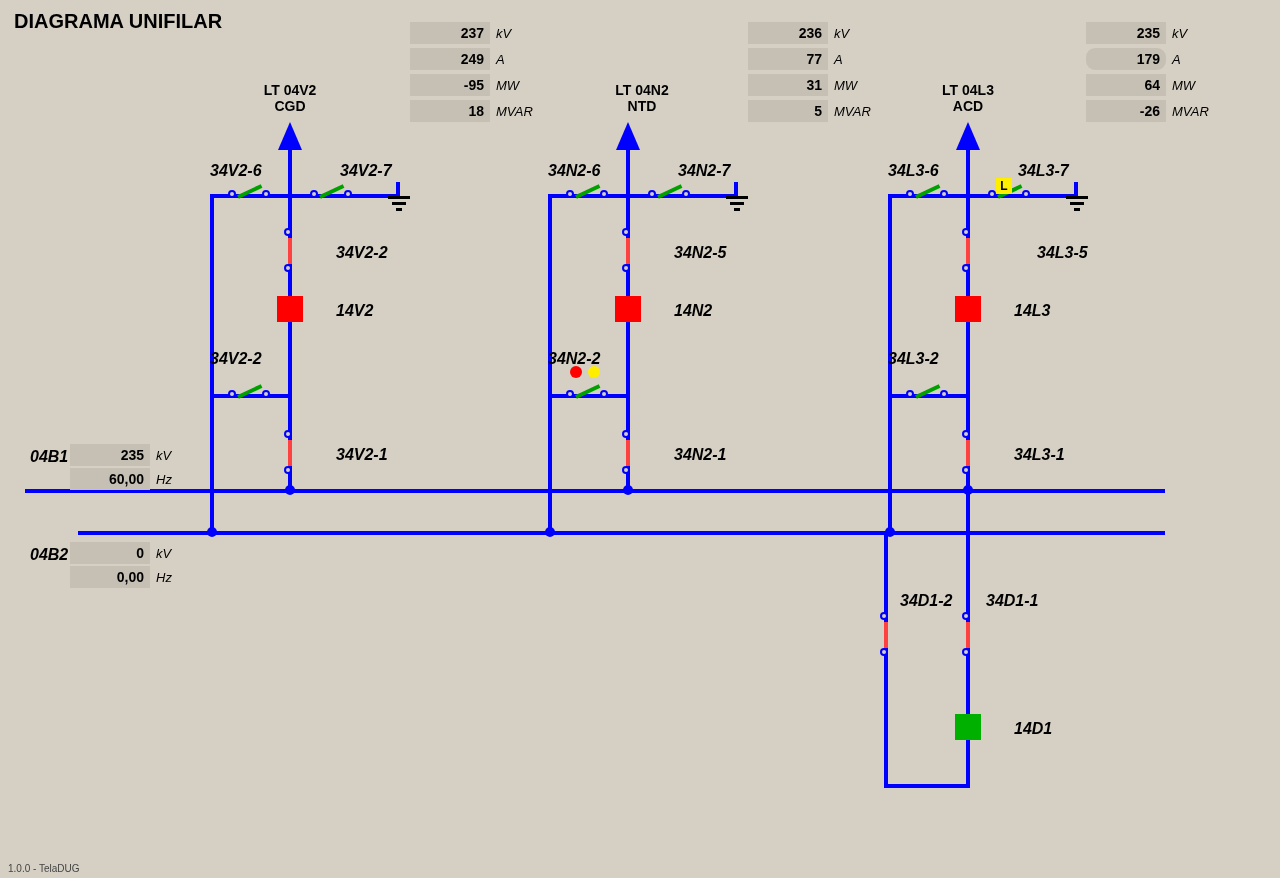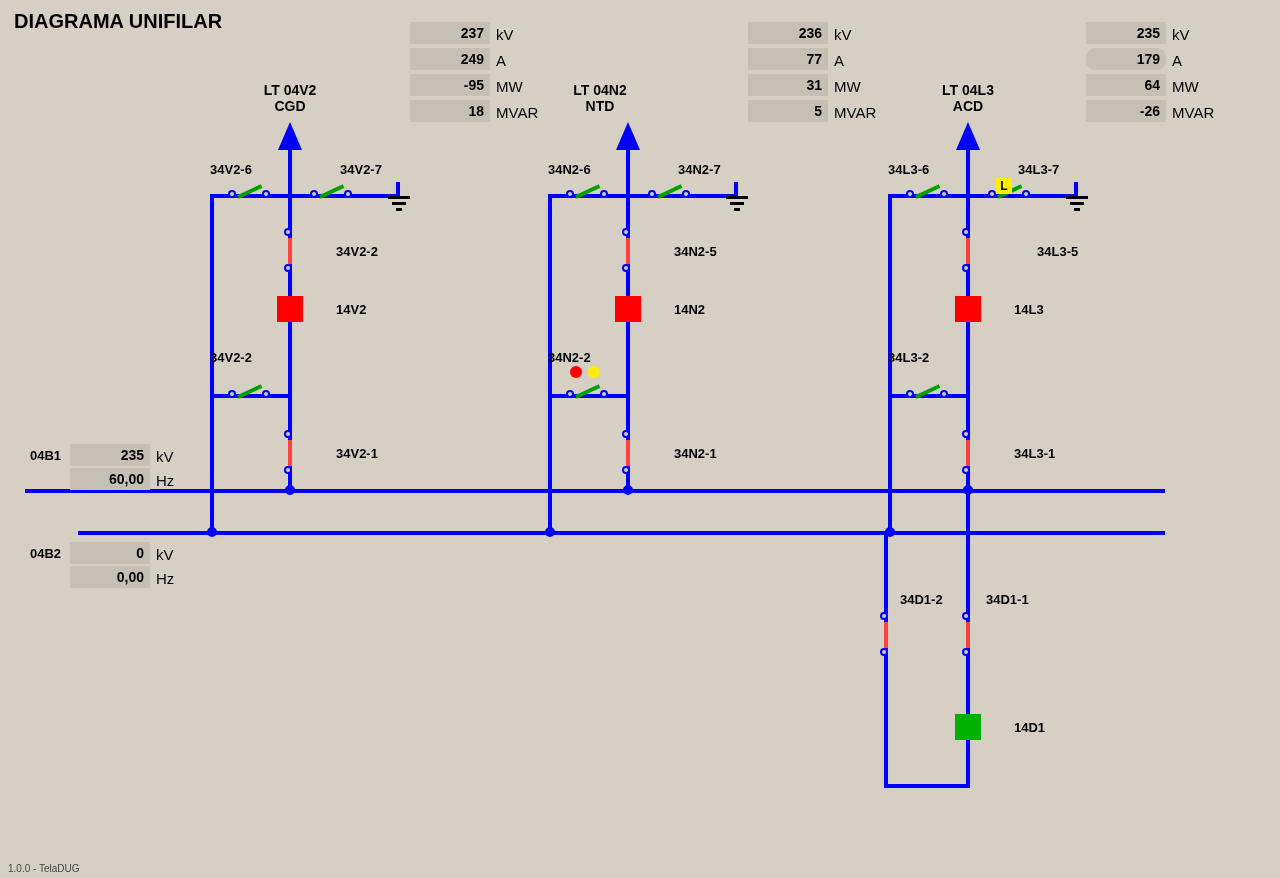--- a/index.html
+++ b/index.html
@@ -30,26 +30,28 @@
     background: #c6c0b4;
     width: 80px;
     height: 22px;
     text-align: right;
     padding: 3px 6px 0 0;
     font-weight: bold;
     font-size: 14px;
   }
   .unit {
     position: absolute;
-    font-size: 15px;
+    font-size: 13px;
+    font-style: italic;
   }
   .lbl {
     position: absolute;
-    font-size: 13px;
-    font-weight: bold;
+    font-size: 16px;
+    font-weight: bold;
+    font-style: italic;
   }
   .lttitle {
     position: absolute;
     font-size: 14px;
     font-weight: bold;
     text-align: center;
     width: 100px;
   }
   
   .hline { position: absolute; background: #0000ff; height: 4px; }
@@ -207,21 +209,21 @@
 <div class="lbl" style="top:446px; left:336px;">34V2-1</div>
 
 <div class="valbox" style="top:22px; left:748px;">236</div>
 <div class="unit" style="top:26px; left:834px;">kV</div>
 <div class="valbox" style="top:48px; left:748px;">77</div>
 <div class="unit" style="top:52px; left:834px;">A</div>
 <div class="valbox" style="top:74px; left:748px;">31</div>
 <div class="unit" style="top:78px; left:834px;">MW</div>
 <div class="valbox" style="top:100px; left:748px;">5</div>
 <div class="unit" style="top:104px; left:834px;">MVAR</div>
-<div class="lttitle" style="top:82px; left:550px;">
+<div class="lttitle" style="top:82px; left:592px;">
   <span>LT 04N2</span><br>
   <span>NTD</span>
 </div>
 <div class="arrowup" style="top:122px; left:616px;"></div>
 <div class="vline" style="top:148px; left:626px; height:46px;"></div>
 <div class="hline" style="top:194px; left:548px; width:160px;"></div>
 <div class="oc" style="top:190px; left:566px;"></div>
 <div class="swdiag" style="top:195px; left:576px;"></div>
 <div class="oc" style="top:190px; left:600px;"></div>
 <div class="lbl" style="top:162px; left:548px;">34N2-6</div>

